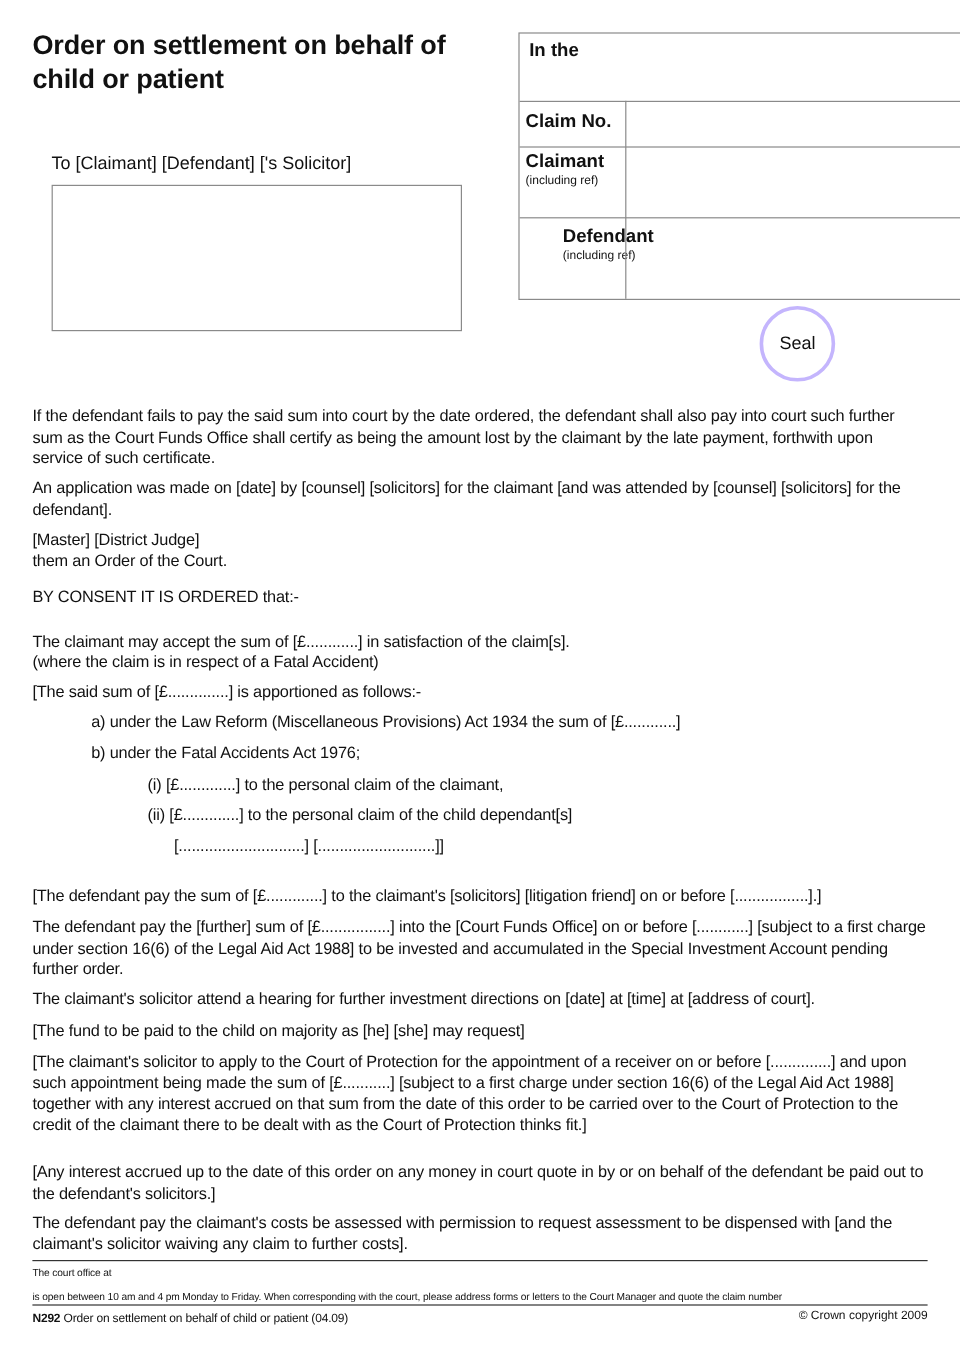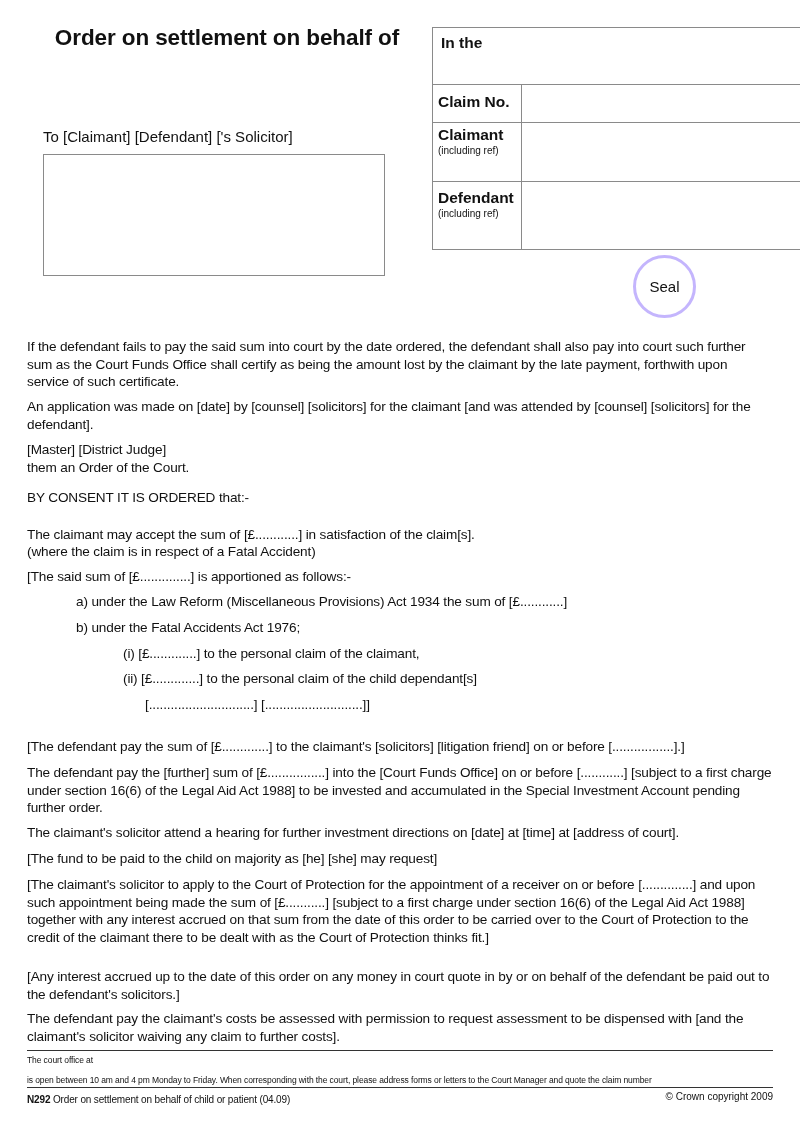--- a/index.html
+++ b/index.html
@@ -1,19 +1,19 @@
 <!DOCTYPE html>
 <html><head>
 <meta charset="utf-8">
 <style>
   html, body { margin:0; padding:0; background:#ffffff; }
   body { width:800px; height:1131px; position:relative; overflow:hidden;
          font-family:"Liberation Sans", sans-serif; color:#111; }
   .abs { position:absolute; }
-  .title { left:27px; top:24px; font-size:22.5px; font-weight:bold; line-height:28px; width:400px; letter-spacing:-0.1px;text-align:center; }
+  .title { left:27px; top:24px; font-size:22.5px; font-weight:bold; line-height:28px; width:400px; letter-spacing:-0.1px; }
   .to-label { left:43px; top:128px; font-size:15px; }
   .to-box { left:43px; top:154px; width:340px; height:120px; border:1px solid #8a8a8a; }
   .court-table { left:432px; top:27px; width:371px; height:223px; border:1px solid #8a8a8a; box-sizing:border-box; }
   .row { position:absolute; left:0; right:0; border-top:1px solid #8a8a8a; }
   .row.first { border-top:none; }
   .lbl { position:absolute; left:5px; font-weight:bold; font-size:15.5px; }
   .sub { display:block; font-weight:normal; font-size:10px; margin-top:1px; }
   .vsplit { position:absolute; left:88px; top:56px; bottom:0; border-left:1px solid #8a8a8a; }
   .seal { left:633px; top:255px; width:57px; height:57px; border:3px solid #c4b5fd; border-radius:50%;
           display:flex; align-items:center; justify-content:center; font-size:15px; }
@@ -24,20 +24,21 @@
   .hr { left:27px; width:746px; border-top:1px solid #333; height:0; }
   .small { font-size:8.5px; letter-spacing:-0.1px; }
   .foot { font-size:10px; }
   .foot b { font-weight:bold; }
 </style>
 </head>
 <body>
 
 <div class="abs title">
   <div>Order on settlement on behalf of</div>
+  <div>child or patient</div>
 </div>
 
 <div class="abs to-label">To [Claimant] [Defendant] ['s Solicitor]</div>
 <div class="abs to-box">
   <span></span>
 </div>
 
 <div class="abs court-table">
   <div class="row first" style="top:0;height:56px;">
     <span class="lbl" style="top:6px;left:8px;">In the</span>
@@ -48,21 +49,21 @@
     <span class="abs" style="left:94px;top:8px;right:4px;height:24px;"></span>
   </div>
   <div class="row" style="top:94px;height:59px;">
     <span class="lbl" style="top:3px;">
       <span>Claimant</span>
       <span class="sub">(including ref)</span>
     </span>
     <span class="abs" style="left:94px;top:4px;right:4px;height:50px;"></span>
   </div>
   <div class="row" style="top:153px;height:68px;">
-    <span class="lbl" style="top:7px;">
+    <span class="lbl" style="top:7px;margin-left:31px;">
       <span>Defendant</span>
       <span class="sub">(including ref)</span>
     </span>
     <span class="abs" style="left:94px;top:4px;right:4px;height:58px;"></span>
   </div>
   <div class="vsplit"></div>
 </div>
 
 <div class="abs seal">
   <span>Seal</span>

